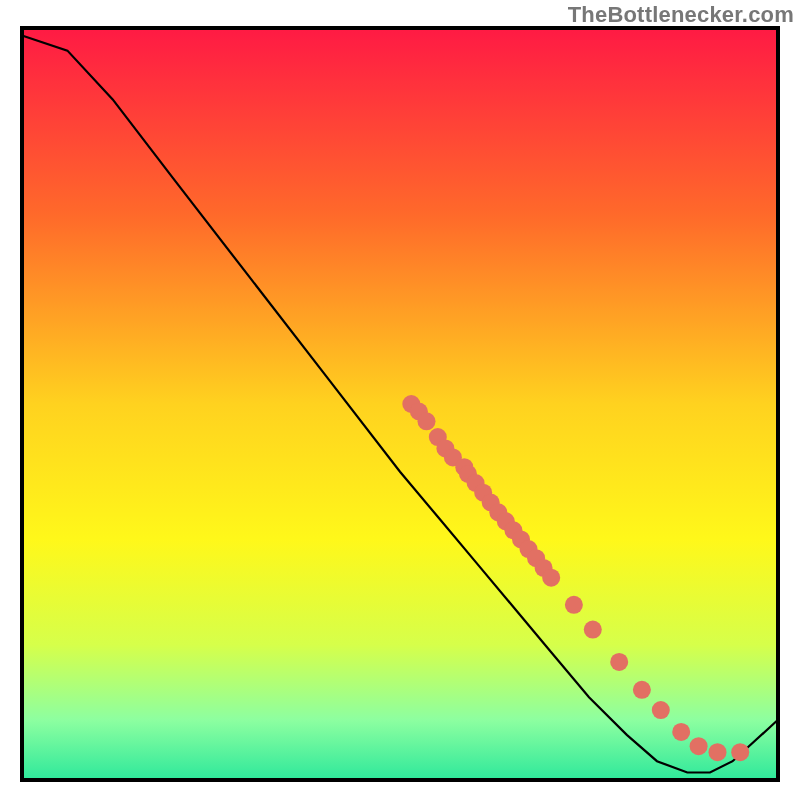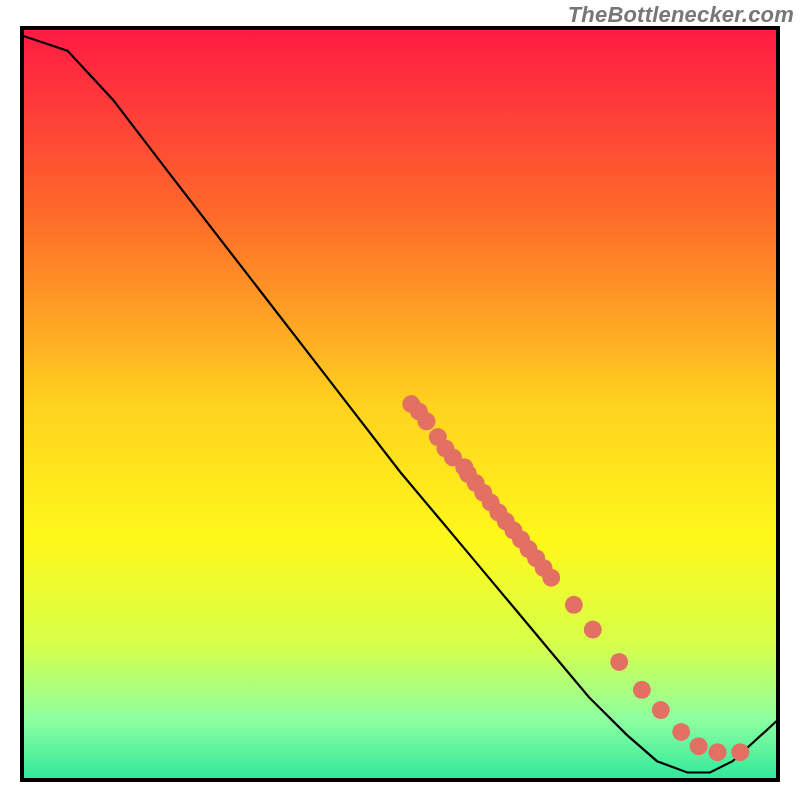--- a/index.html
+++ b/index.html
@@ -8,21 +8,20 @@
     width: 800px;
     height: 800px;
     overflow: hidden;
     background: #fff;
     font-family: Arial, Helvetica, sans-serif;
   }
   .frame {
     position: relative;
     width: 800px;
     height: 800px;
-    font-style: italic;
   }
   .watermark {
     position: absolute;
     top: 2px;
     right: 6px;
     font-size: 22px;
     font-weight: bold;
     color: #777;
     letter-spacing: 0.2px;
     z-index: 10;

